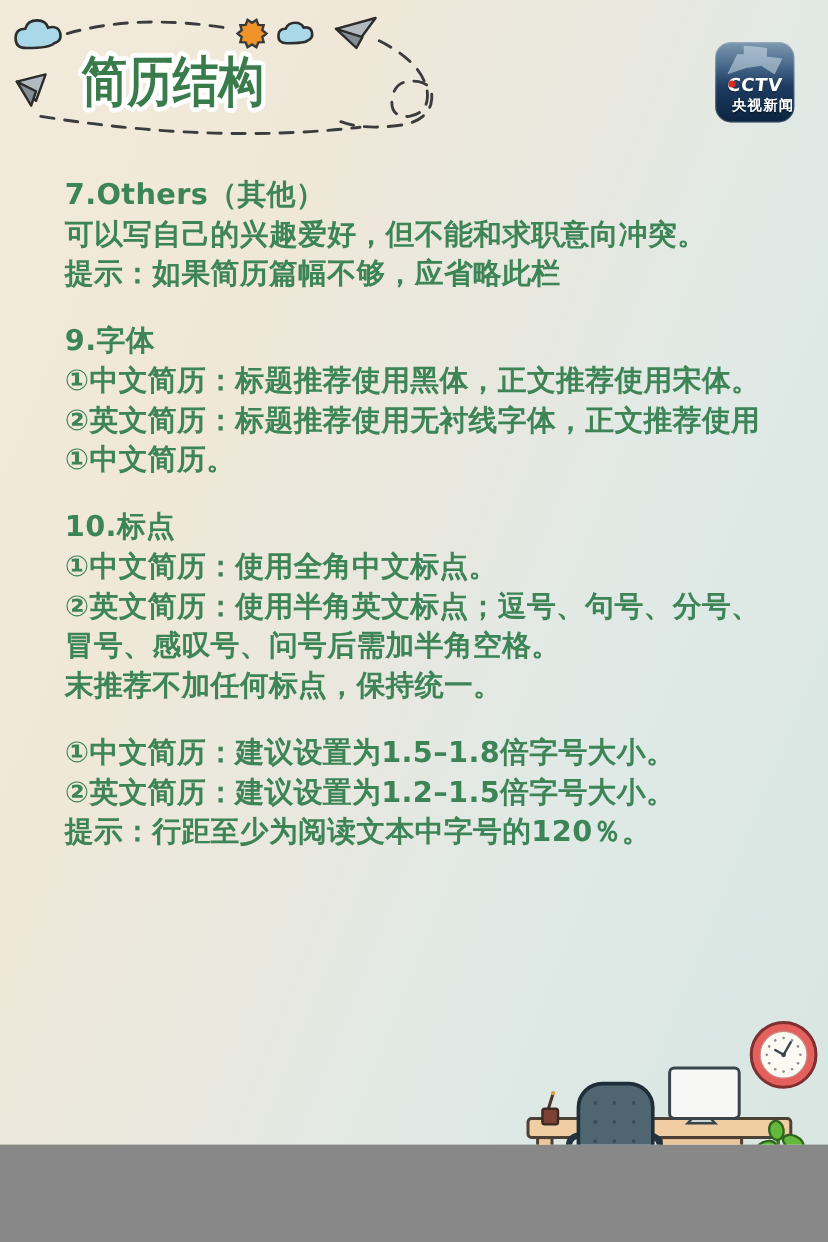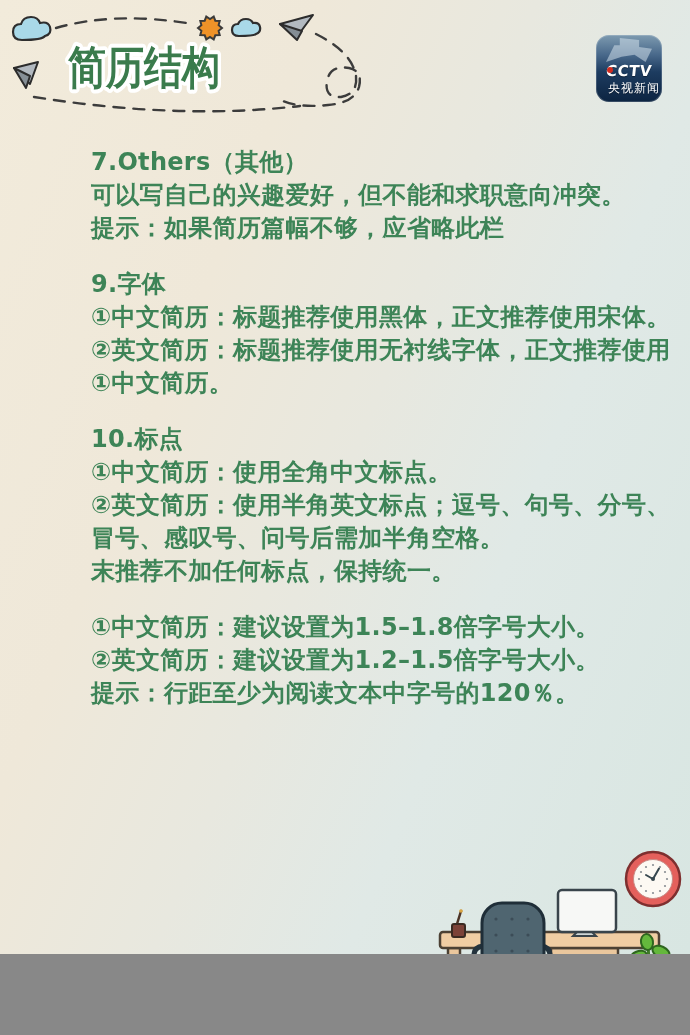--- a/index.html
+++ b/index.html
@@ -24,30 +24,30 @@
     background:rgba(215,228,238,.65);
     clip-path:polygon(0 100%,18% 30%,30% 30%,30% 0,72% 8%,72% 38%,100% 45%,86% 100%,62% 70%,34% 78%);
   }
   .logo-cctv{
     position:absolute;left:0;right:0;top:27px;text-align:center;color:#fff;
     font-weight:bold;font-size:15px;letter-spacing:.5px;transform:skewX(-6deg);
     text-shadow:0 1px 1px rgba(0,0,0,.4);
   }
   .logo-red{position:absolute;left:11px;top:32px;width:6px;height:6px;border-radius:50%;background:#d42b1f;}
   .logo-sub{
-    position:absolute;left:12px;right:0;top:45px;text-align:left;color:#fff;
-    font-weight:normal;font-size:12px;letter-spacing:1px;text-shadow:0 1px 1px rgba(0,0,0,.4);
+    position:absolute;left:0;right:0;top:45px;text-align:right;color:#fff;
+    font-weight:bold;font-size:12px;letter-spacing:1px;text-shadow:0 1px 1px rgba(0,0,0,.4);
   }
   
   .content{
     position:absolute;left:54px;top:146px;width:592px;
     color:#3d8457;font-size:24px;line-height:33px;font-weight:bold;letter-spacing:.3px;
   }
   .content section{margin:0 0 23px 0;}
-  .content .ln{white-space:nowrap;margin-left:37px;}
+  .content .ln{white-space:nowrap;}
   
   .desk-art{position:absolute;left:370px;top:845px;}
   
   .wm{position:absolute;display:flex;align-items:center;gap:6px;
       color:rgba(255,255,255,.58);font-weight:bold;
       text-shadow:0 1px 2px rgba(110,110,110,.30);}
   .wm svg{flex:0 0 auto;}
   .wm-left{left:250px;top:996px;font-size:21px;letter-spacing:1px;align-items:flex-end;}
   .wm-right{left:512px;top:998px;font-size:22px;letter-spacing:1px;}
 </style>

